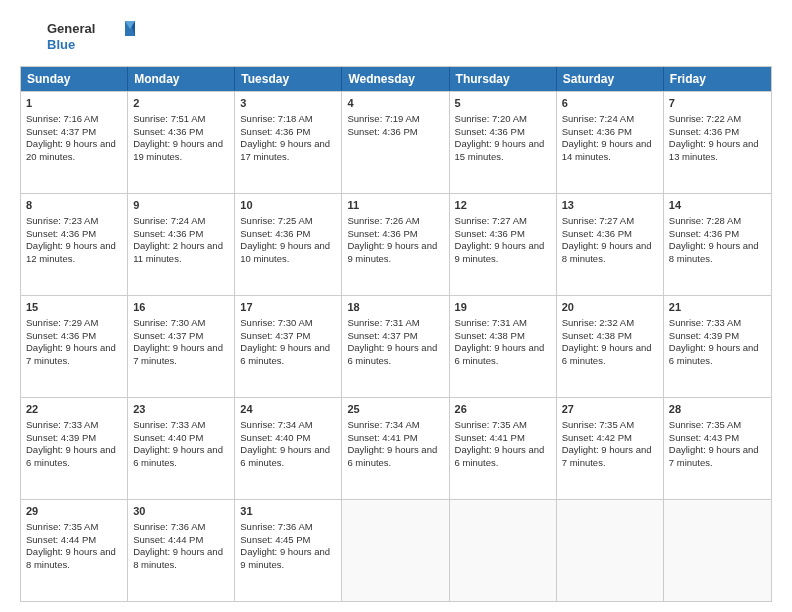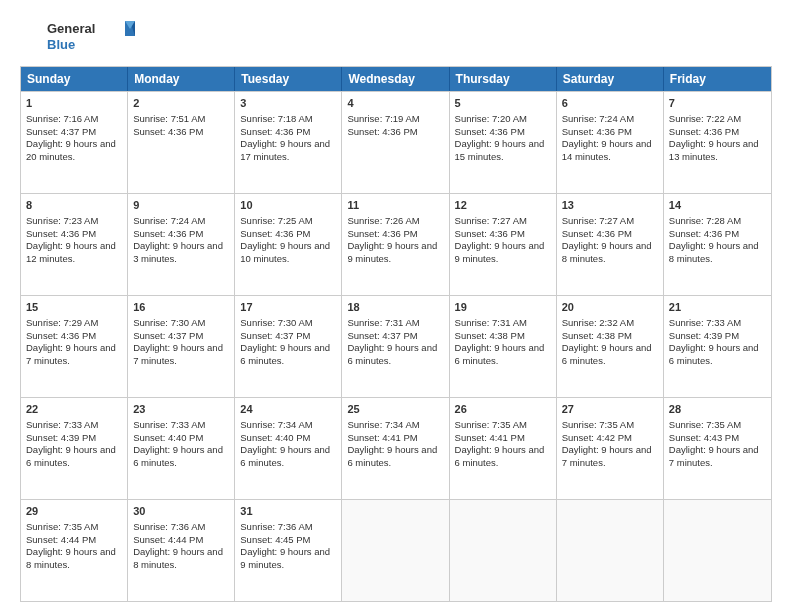--- a/index.html
+++ b/index.html
@@ -127,20 +127,21 @@
           <div class="cal-cell">
         <span class="day-num">1</span>
         <span>Sunrise: 7:16 AM</span><br>
         <span>Sunset: 4:37 PM</span><br>
         <span>Daylight: 9 hours and 20 minutes.</span>
       </div>
           <div class="cal-cell">
         <span class="day-num">2</span>
         <span>Sunrise: 7:51 AM</span><br>
         <span>Sunset: 4:36 PM</span><br>
+        <span>Daylight: 9 hours and 19 minutes.</span>
       </div>
           <div class="cal-cell">
         <span class="day-num">3</span>
         <span>Sunrise: 7:18 AM</span><br>
         <span>Sunset: 4:36 PM</span><br>
         <span>Daylight: 9 hours and 17 minutes.</span>
       </div>
           <div class="cal-cell">
         <span class="day-num">4</span>
         <span>Sunrise: 7:19 AM</span><br>
@@ -169,21 +170,21 @@
           <div class="cal-cell">
         <span class="day-num">8</span>
         <span>Sunrise: 7:23 AM</span><br>
         <span>Sunset: 4:36 PM</span><br>
         <span>Daylight: 9 hours and 12 minutes.</span>
       </div>
           <div class="cal-cell">
         <span class="day-num">9</span>
         <span>Sunrise: 7:24 AM</span><br>
         <span>Sunset: 4:36 PM</span><br>
-        <span>Daylight: 9 hours and 3 minutes.</span>
+        <span>Daylight: 2 hours and 11 minutes.</span>
       </div>
           <div class="cal-cell">
         <span class="day-num">10</span>
         <span>Sunrise: 7:25 AM</span><br>
         <span>Sunset: 4:36 PM</span><br>
         <span>Daylight: 9 hours and 10 minutes.</span>
       </div>
           <div class="cal-cell">
         <span class="day-num">11</span>
         <span>Sunrise: 7:26 AM</span><br>

